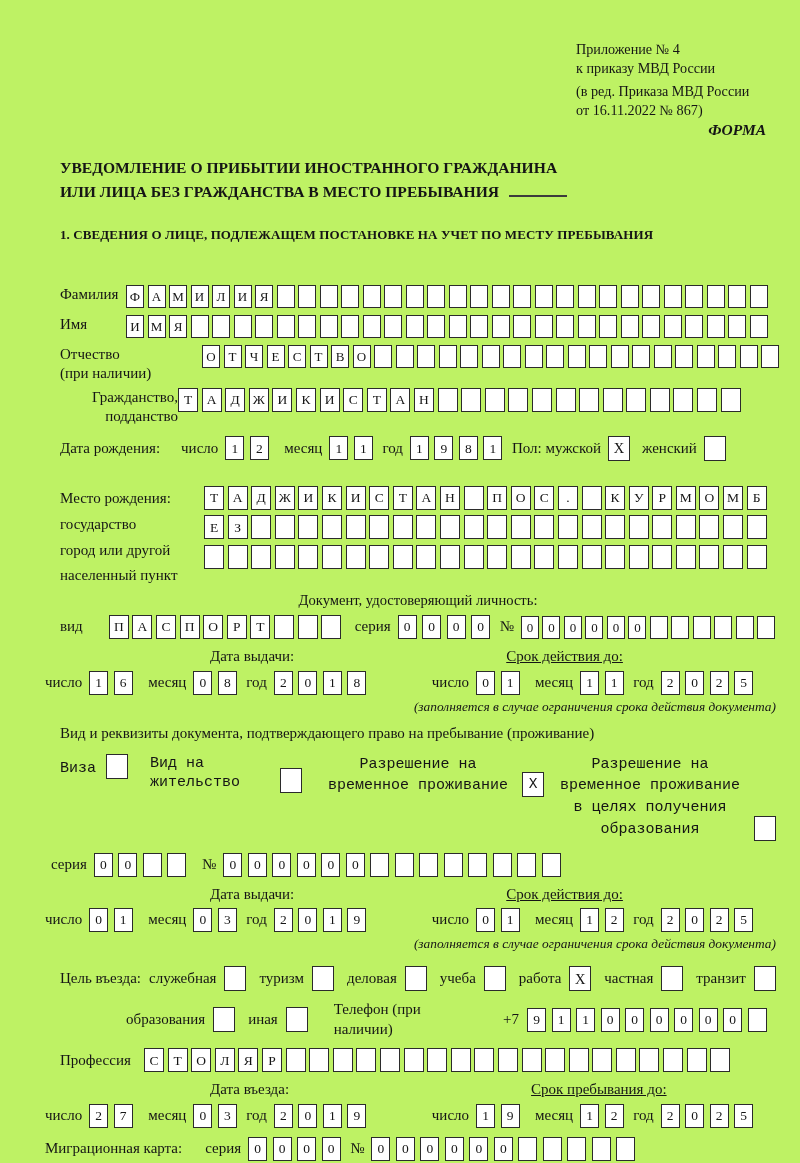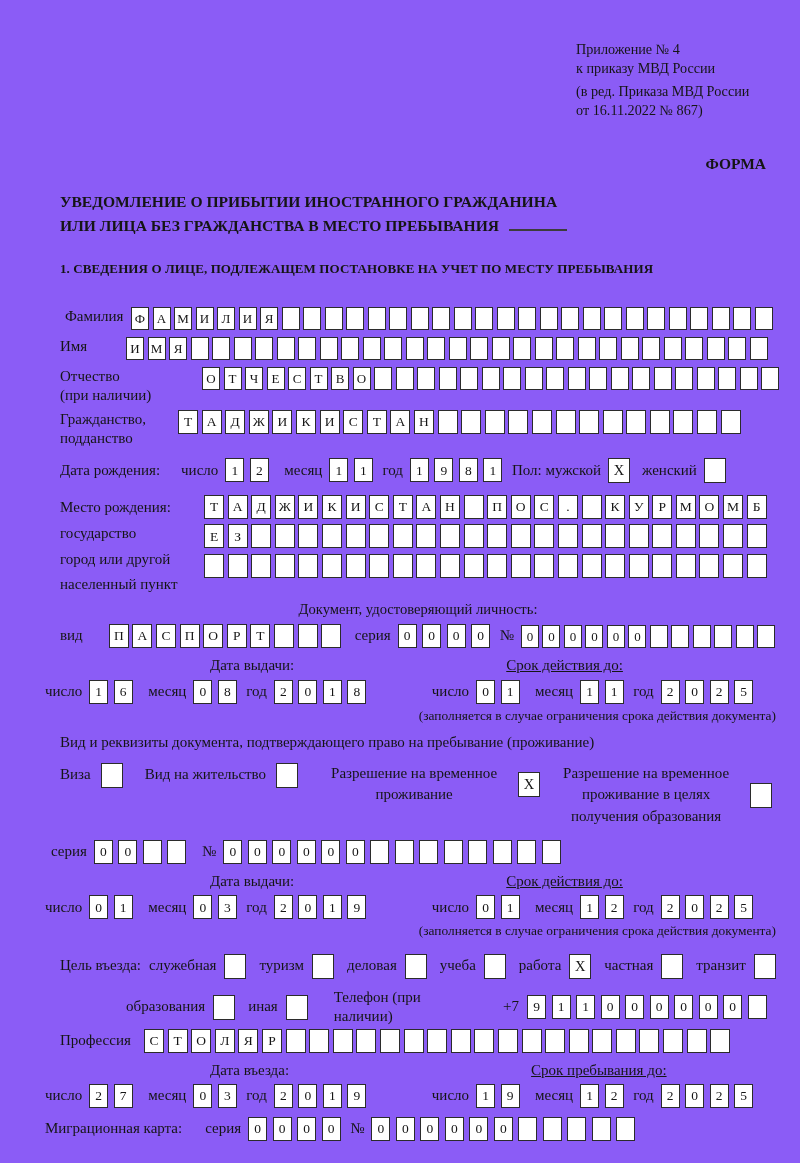--- a/index.html
+++ b/index.html
@@ -1,26 +1,26 @@
 <!DOCTYPE html>
 <html><head>
 <meta charset="utf-8">
 <style>
   html,body{margin:0;padding:0;background:#f5f5f5;}
   .page{
     width:800px;height:1163px;box-sizing:border-box;margin:0 auto;
-    background:#8b5cf6;color:#151515;
+    background:#bef264;color:#151515;
     padding:40px 24px 0 60px;
     font-family:"Liberation Serif","DejaVu Serif",serif;
     font-size:15px;line-height:1.3;overflow:hidden;position:relative;
   }
   
   .appendix{margin-left:auto;width:200px;font-size:14.2px;line-height:1.34;}
   .appendix .gap{margin-top:4px;}
-  .forma{ text-align:right;font-weight:bold;margin-top:34px;padding-right:10px;font-size:15.5px;}
+  .forma{ text-align:right;font-weight:bold;margin-top:0;padding-right:10px;font-size:15.5px;font-style:italic;}
   .title{ text-align:left;font-weight:bold;font-size:15.6px;margin-top:16px;line-height:1.5;}
   .title-underline{display:inline-block;width:58px;border-bottom:2.2px solid #3c3c3c;height:0.9em;margin-left:10px;}
   .section{font-weight:bold;font-size:13px;margin-top:24px;letter-spacing:.1px;}
 
   
   .row{display:flex;align-items:flex-start;margin-top:7px;}
   .lbl{flex:0 0 auto;}
   .lbl .l2{display:block;}
   .outdent{margin-left:-15px;}
 
@@ -48,30 +48,30 @@
 
   
   .date-heads{display:flex;margin-top:8px;}
   .dh-left{margin-left:150px;}
   .dh-right{margin-left:212px;text-decoration:underline;}
   .date-heads-entry .dh-left{margin-left:150px;}
   .date-heads-entry .dh-right{margin-left:242px;}
   .date-row{display:flex;align-items:center;margin-top:4px;}
   .dgroup{display:flex;align-items:center;}
   .dgroup-right{margin-left:56px;}
-  .note{ text-align:right;font-size:13.4px;margin-top:3px;}
+  .note{ text-align:right;font-size:13.4px;margin-top:3px;font-style:italic;}
 
   
-  .bp{display:flex;margin-top:12px;}
+  .bp{display:flex;margin-top:25px;}
   .bp-labels{flex:0 0 144px;line-height:1.72;}
   .bp-rows .cells{margin-bottom:5.5px;}
 
   
   .opt-row{display:flex;align-items:flex-start;margin-top:10px;}
-  .opt{display:flex;align-items:center;}
+  .opt{display:flex;align-items:flex-end;font-family:Liberation Mono, monospace;}
   .opt .olbl{margin-right:10px;}
   .opt-multi .olbl{width:188px;text-align:center;line-height:1.45;}
   .opt-gap{width:22px;flex:0 0 auto;}
   .opt-gap-sm{width:12px;flex:0 0 auto;}
 
   
   .purpose-row{display:flex;align-items:center;margin-top:14px;}
   .purpose-row .plbl{margin-right:8px;}
   .purpose-row .checkbox{margin-right:13px;}
   .purpose-row .checkbox:last-child{margin-right:0;}
@@ -92,21 +92,21 @@
 
   <div class="title">
     <div>УВЕДОМЛЕНИЕ О ПРИБЫТИИ ИНОСТРАННОГО ГРАЖДАНИНА</div>
     <div>
       <span>ИЛИ ЛИЦА БЕЗ ГРАЖДАНСТВА В МЕСТО ПРЕБЫВАНИЯ</span><span class="title-underline"></span>
     </div>
   </div>
 
   <div class="section">1. СВЕДЕНИЯ О ЛИЦЕ, ПОДЛЕЖАЩЕМ ПОСТАНОВКЕ НА УЧЕТ ПО МЕСТУ ПРЕБЫВАНИЯ</div>
 
-  <div class="row" style="margin-top:29px;justify-content:flex-end;">
+  <div class="row" style="margin-top:41px;">
     <span class="lbl" style="flex-basis:66px;">Фамилия</span>
     <span class="cells">
         <span class="cell">Ф</span>
         <span class="cell">А</span>
         <span class="cell">М</span>
         <span class="cell">И</span>
         <span class="cell">Л</span>
         <span class="cell">И</span>
         <span class="cell">Я</span>
         <span class="cell"></span>
@@ -200,21 +200,21 @@
         <span class="cell"></span>
         <span class="cell"></span>
         <span class="cell"></span>
         <span class="cell"></span>
         <span class="cell"></span>
         <span class="cell"></span>
         <span class="cell"></span>
       </span>
   </div>
 
-  <div class="row" style="margin-top:4px;">
+  <div class="row" style="margin-top:4px;text-align:right;">
     <span class="lbl" style="flex-basis:118px;">
       <span>Гражданство,</span>
       <span class="l2">подданство</span>
     </span>
     <span class="cells cells-md">
         <span class="cell">Т</span>
         <span class="cell">А</span>
         <span class="cell">Д</span>
         <span class="cell">Ж</span>
         <span class="cell">И</span>
@@ -569,21 +569,21 @@
         <span class="cell">0</span>
         <span class="cell">0</span>
         <span class="cell">0</span>
         <span class="cell">0</span>
         <span class="cell">0</span>
         <span class="cell">0</span>
         <span class="cell"></span>
       </span>
   </div>
 
-  <div class="row" style="align-items:center;margin-top:2px;">
+  <div class="row" style="align-items:center;margin-top:9px;">
     <span class="lbl" style="flex-basis:84px;">Профессия</span>
     <span class="cells cells-md">
         <span class="cell">С</span>
         <span class="cell">Т</span>
         <span class="cell">О</span>
         <span class="cell">Л</span>
         <span class="cell">Я</span>
         <span class="cell">Р</span>
         <span class="cell"></span>
         <span class="cell"></span>

